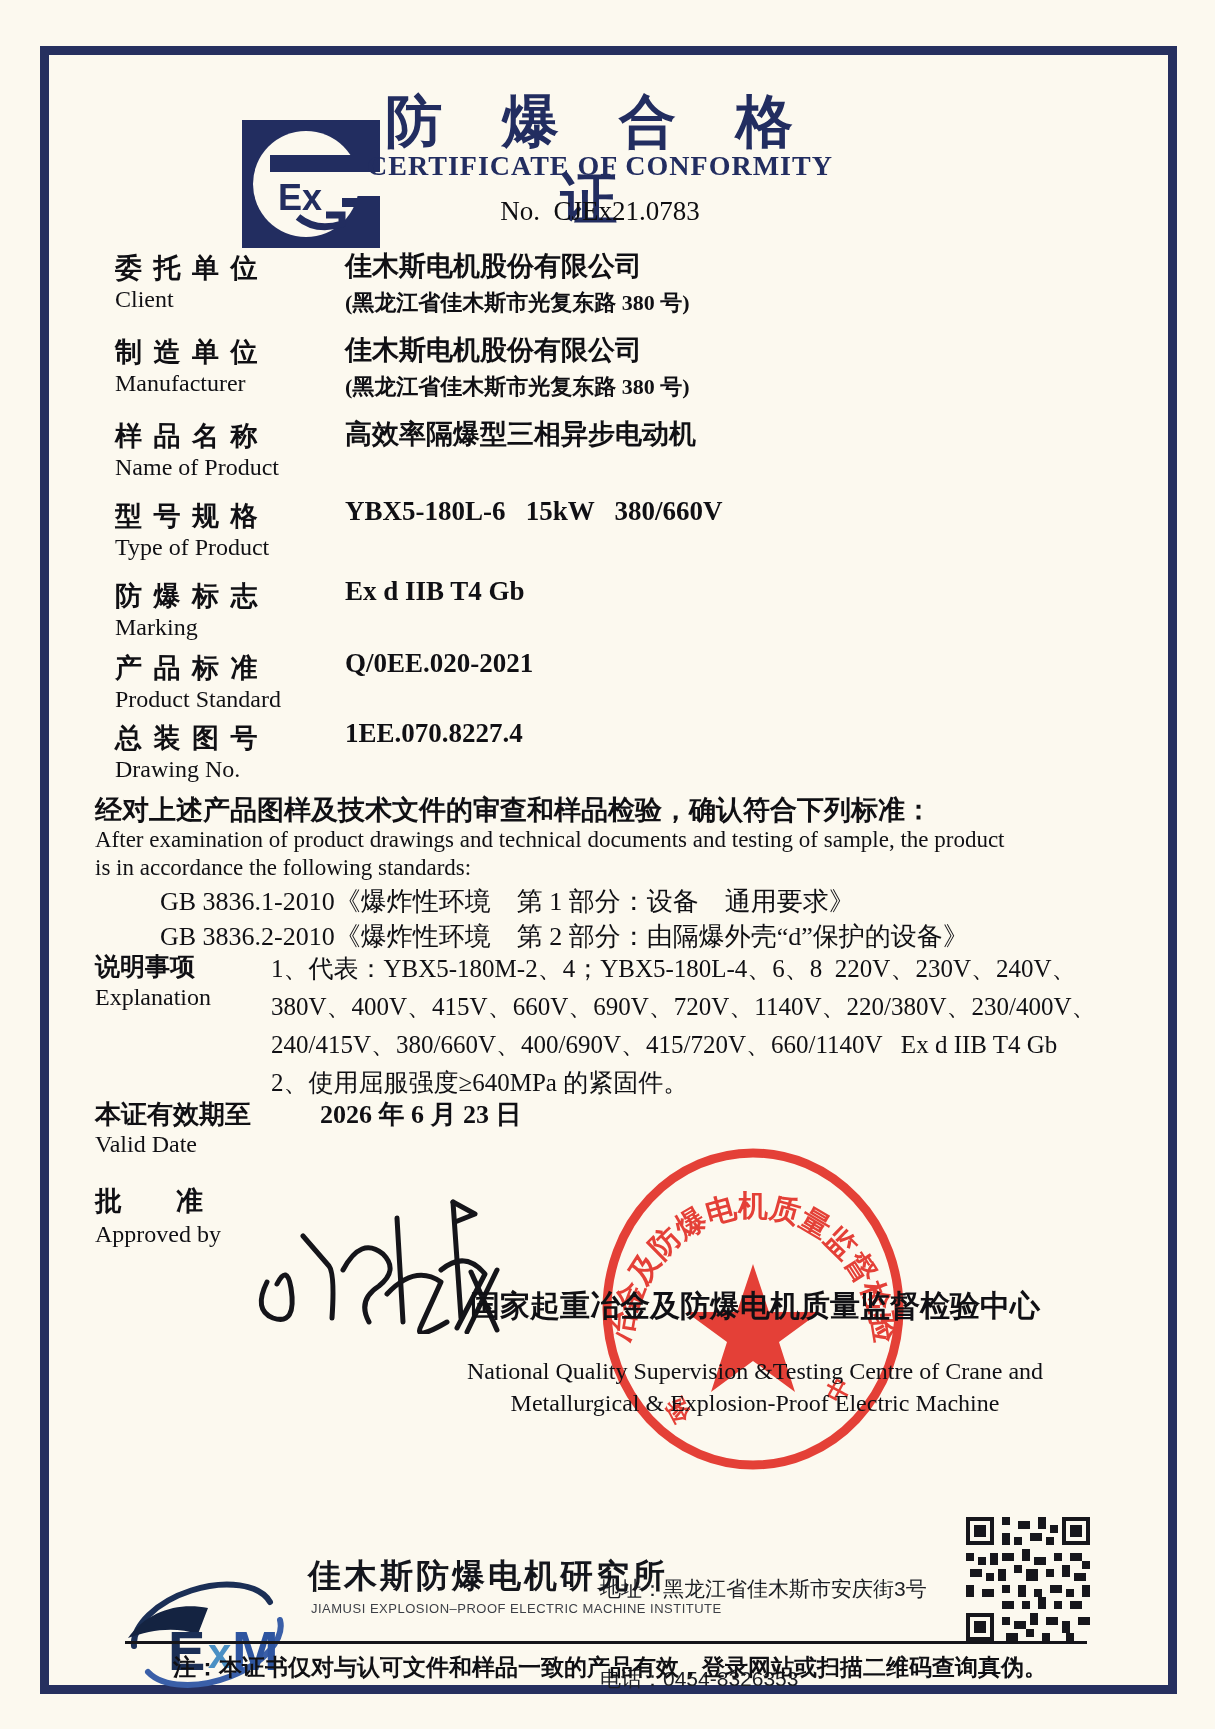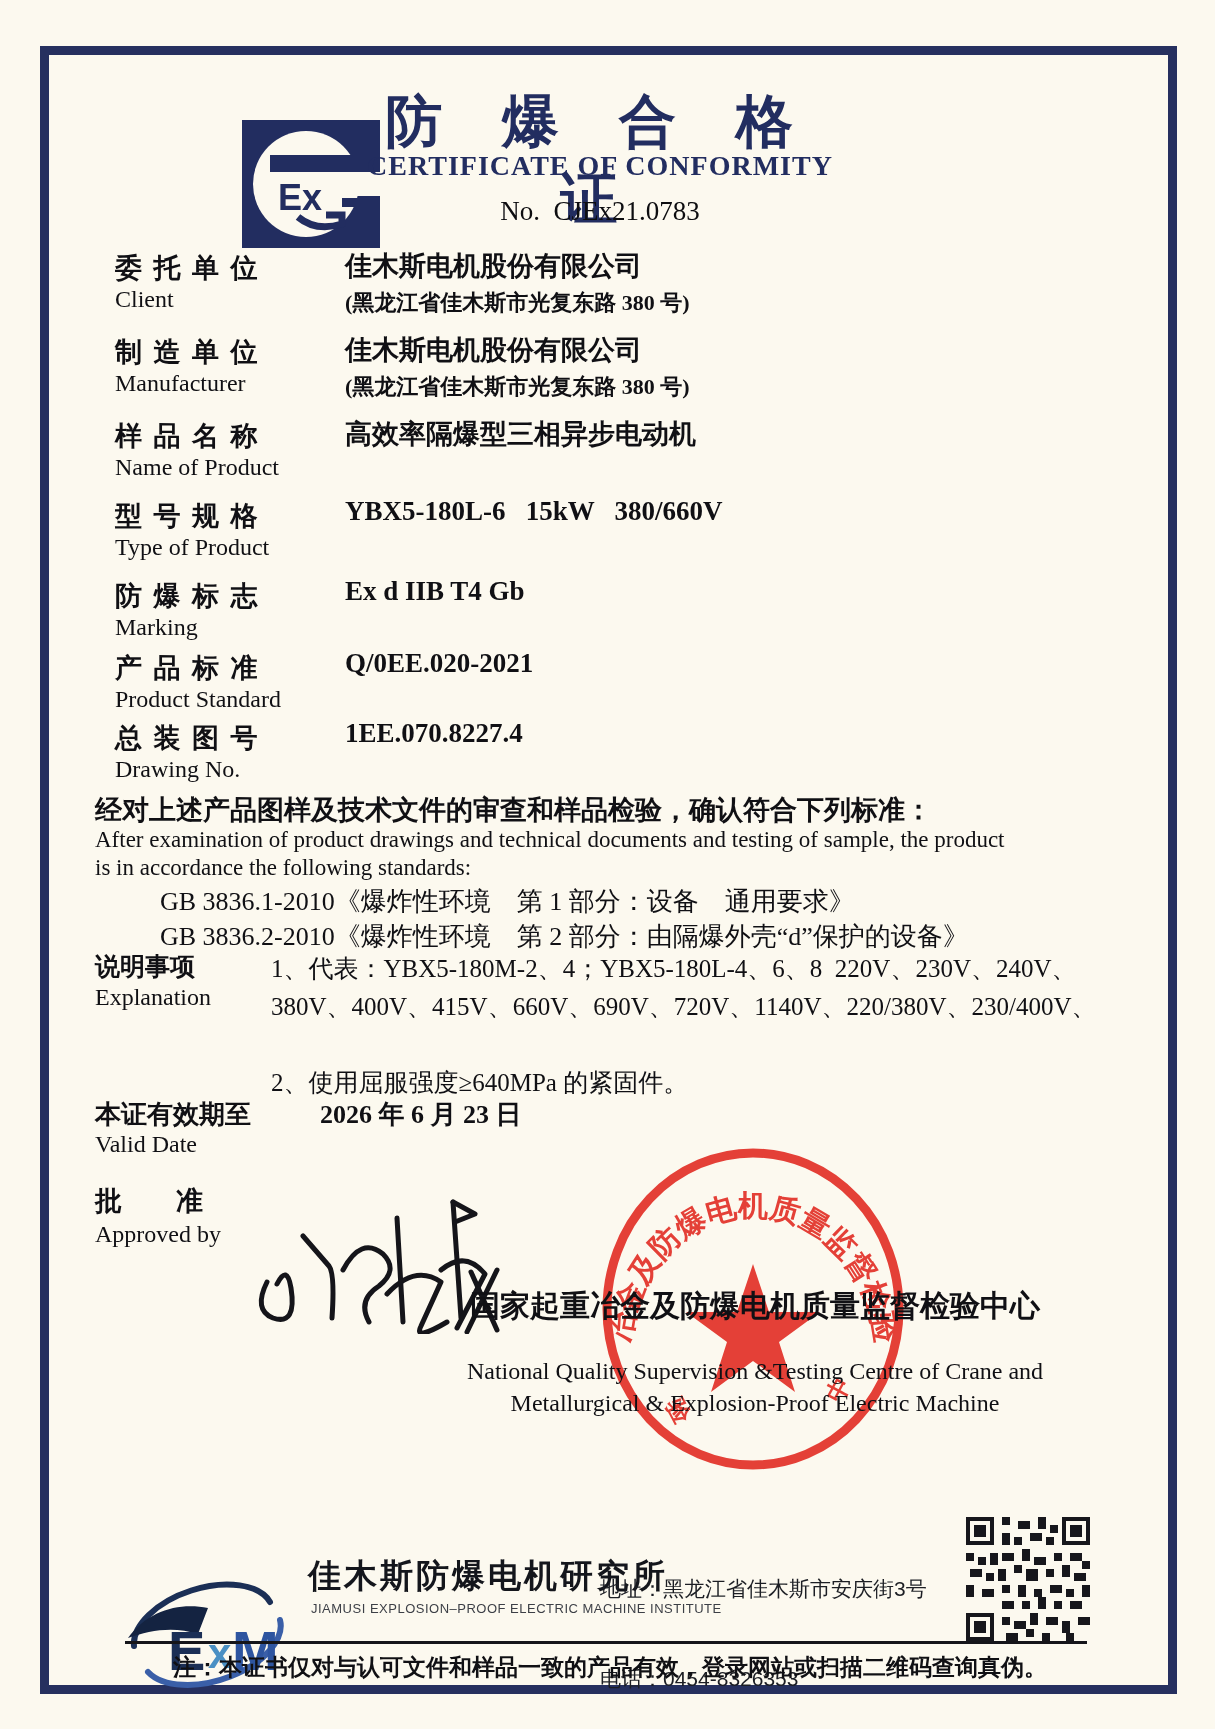--- a/index.html
+++ b/index.html
@@ -103,20 +103,21 @@
   <div class="abs std-intro" style="left:95px;top:792px;width:1040px;">经对上述产品图样及技术文件的审查和样品检验，确认符合下列标准：</div>
   <div class="abs std-en" style="left:95px;top:827px;width:1040px;">After examination of product drawings and technical documents and testing of sample, the product</div>
   <div class="abs std-en" style="left:95px;top:855px;width:1040px;">is in accordance the following standards:</div>
   <div class="abs std-item" style="left:160px;top:884px;">GB 3836.1-2010《爆炸性环境　第 1 部分：设备　通用要求》</div>
   <div class="abs std-item" style="left:160px;top:919px;">GB 3836.2-2010《爆炸性环境　第 2 部分：由隔爆外壳“d”保护的设备》</div>
 
   <div class="abs cn-label" style="left:95px;top:950px;font-size:25px;letter-spacing:0;">说明事项</div>
   <div class="abs en-label" style="left:95px;top:984px;">Explanation</div>
   <div class="abs exp-line" style="left:258px;top:952px;">1、代表：YBX5-180M-2、4；YBX5-180L-4、6、8  220V、230V、240V、</div>
   <div class="abs exp-line" style="left:258px;top:990px;">380V、400V、415V、660V、690V、720V、1140V、220/380V、230/400V、</div>
+  <div class="abs exp-line" style="left:258px;top:1028px;">240/415V、380/660V、400/690V、415/720V、660/1140V   Ex d IIB T4 Gb</div>
   <div class="abs exp-line" style="left:258px;top:1066px;">2、使用屈服强度≥640MPa 的紧固件。</div>
 
   <div class="abs cn-label" style="left:95px;top:1097px;font-size:26px;letter-spacing:0;">本证有效期至</div>
   <div class="abs en-label" style="left:95px;top:1131px;">Valid Date</div>
   <div class="abs val" style="left:320px;top:1097px;font-weight:700;font-size:26px;">2026 年 6 月 23 日</div>
 
   <div class="abs cn-label" style="left:95px;top:1183px;font-size:27px;letter-spacing:0;">批　　准</div>
   <div class="abs en-label" style="left:95px;top:1221px;">Approved by</div>
 
   <div class="abs" style="left:245px;top:1138px;">

